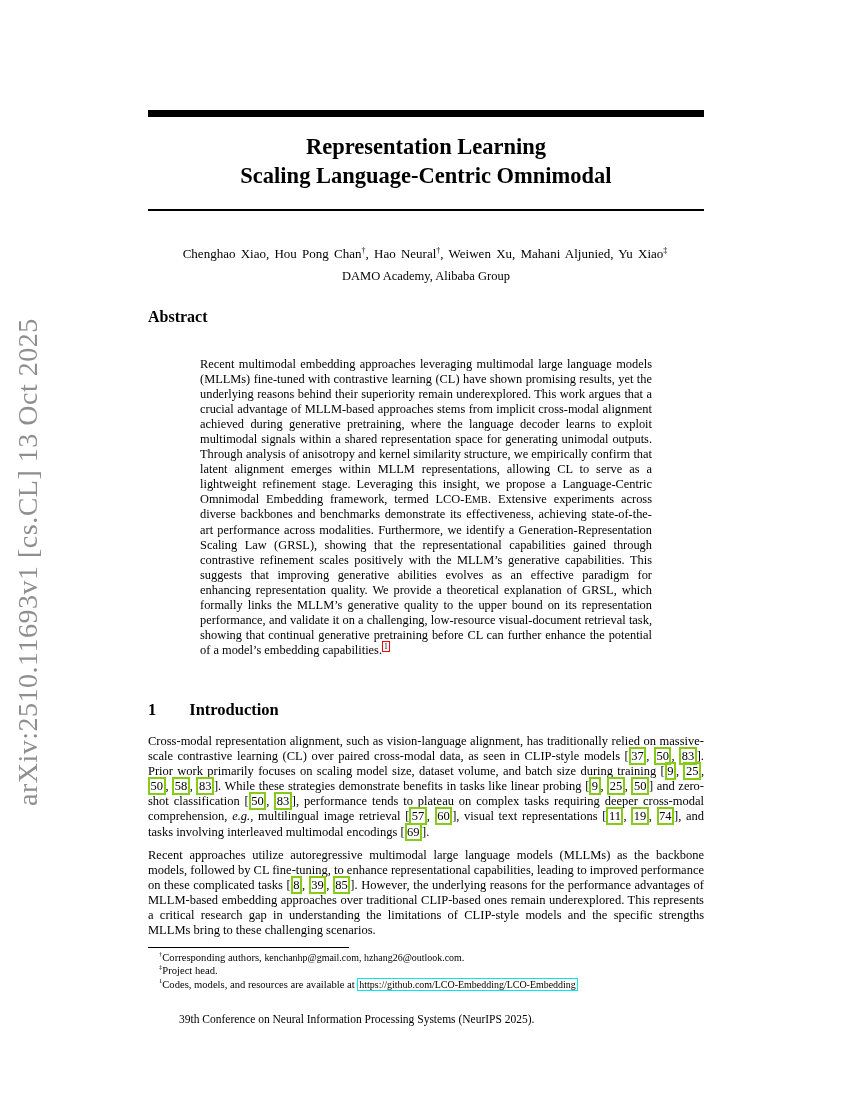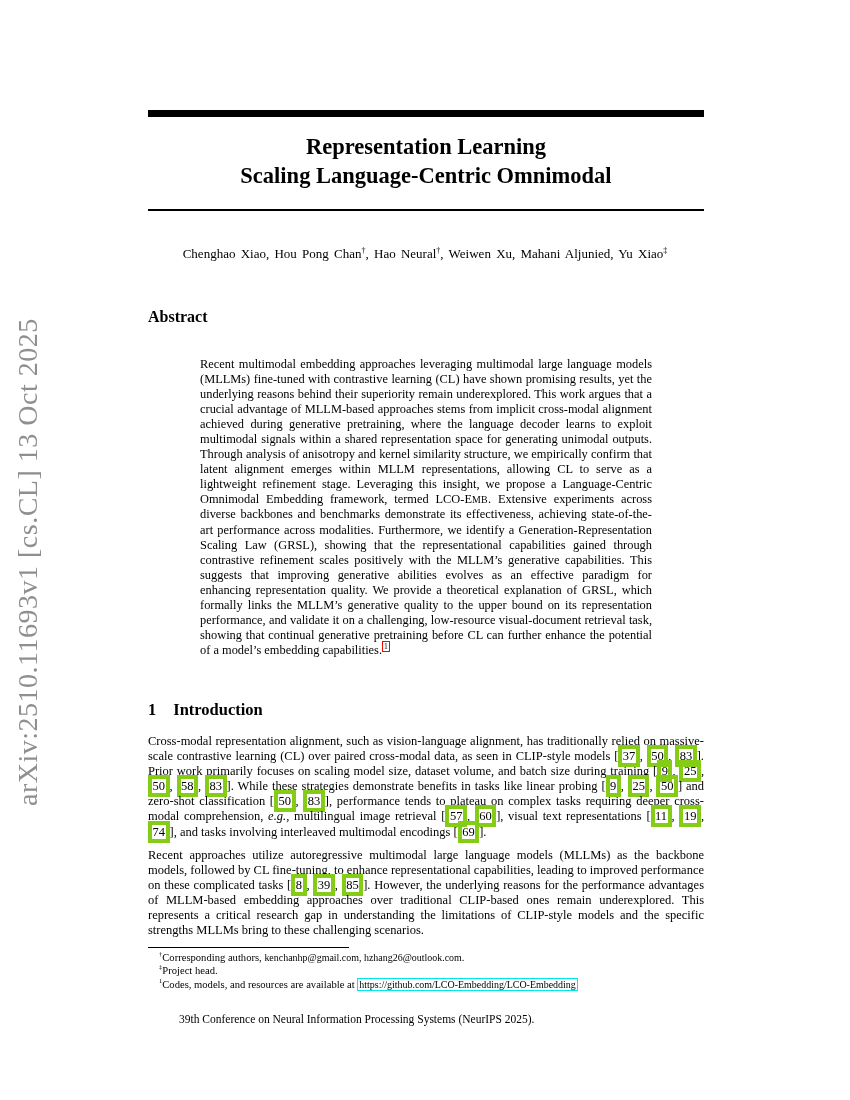--- a/index.html
+++ b/index.html
@@ -33,21 +33,21 @@
     text-align:left; font-weight:bold; font-size:16px;
   }
   .abs-body {
     position:absolute; left:200px; top:357px; width:452px;
     font-size:12.4px; line-height:15.05px; text-align:justify;
   }
   .sec-heading {
     position:absolute; left:148px; top:700px; width:556px;
     font-weight:bold; font-size:16.5px;
   }
-  .sec-heading .sec-label { margin-left:17px; }
+  .sec-heading .sec-label { margin-left:33px; }
   .body-para {
     position:absolute; left:148px; width:556px;
     font-size:12.5px; line-height:15.1px; text-align:justify;
   }
   .para-1 { top:734px; }
   .para-2 { top:848px; }
   .fn-rule { position:absolute; left:148px; top:947px; width:201px; height:1px; background:#000; }
   .footnotes {
     position:absolute; left:148px; top:951px; width:556px;
     font-size:10.6px; line-height:13.4px;
@@ -55,21 +55,21 @@
   .footnotes p { text-indent:11px; }
   .conf-footer {
     position:absolute; left:148px; top:1013px; width:556px; font-size:11.5px;margin-left:31px;
   }
   
   .b  { font-weight:normal; }
   .i  { font-style:italic; }
   .m  { font-family:Liberation Serif, serif; font-size:0.94em; }
   .sc { font-size:0.8em; letter-spacing:0.3px; }
   sup { font-size:0.62em; vertical-align:super; line-height:0; }
-  .box-green { border:4px solid #84cc16; padding:0 0.5px; }
+  .box-green { border:2px solid #84cc16; padding:0 0.5px; }
   .box-cyan  { border:1.5px solid #00e8e8; padding:0 1px; }
   .box-red   { border:1px solid #ff0000; padding:0 1px; }
 </style>
 </head>
 <body>
 
 <div class="page">
 
   <div class="watermark">arXiv:2510.11693v1  [cs.CL]  13 Oct 2025</div>
 
@@ -77,20 +77,21 @@
 
   <div class="title">
     <div>Representation Learning</div>
     <div>Scaling Language-Centric Omnimodal</div>
   </div>
 
   <div class="rule-thin"></div>
 
   <div class="authors"><span class="b">Chenghao Xiao, </span><span class="b">Hou Pong Chan</span><sup>†</sup><span class="b">, </span><span class="b">Hao Neural</span><sup>†</sup><span class="b">, </span><span class="b">Weiwen Xu, </span><span class="b">Mahani Aljunied, </span><span class="b">Yu Xiao</span><sup>‡</sup></div>
 
+  <div class="affiliation">DAMO Academy, Alibaba Group</div>
 
   <div class="abs-heading">Abstract</div>
 
   <div class="abs-body"><span>Recent multimodal embedding approaches leveraging multimodal large language models (MLLMs) fine-tuned with contrastive learning (CL) have shown promising results, yet the underlying reasons behind their superiority remain underexplored. This work argues that a crucial advantage of MLLM-based approaches stems from implicit cross-modal alignment achieved during generative pretraining, where the language decoder learns to exploit multimodal signals within a shared representation space for generating unimodal outputs. Through analysis of anisotropy and kernel similarity structure, we empirically confirm that latent alignment emerges within MLLM representations, allowing CL to serve as a lightweight refinement stage. Leveraging this insight, we propose a </span><span class="b">L</span><span>anguage-</span><span class="b">C</span><span>entric </span><span class="b">O</span><span>mnimodal </span><span class="b">Emb</span><span>edding framework, termed </span><span class="b">LCO-E</span><span class="b sc">MB</span><span>. Extensive experiments across diverse backbones and benchmarks demonstrate its effectiveness, achieving state-of-the-art performance across modalities. Furthermore, we identify a </span><span class="b">G</span><span>eneration-</span><span class="b">R</span><span>epresentation </span><span class="b">S</span><span>caling </span><span class="b">L</span><span>aw (</span><span class="b">GRSL</span><span>), showing that the representational capabilities gained through contrastive refinement scales positively with the MLLM’s generative capabilities. This suggests that improving generative abilities evolves as an effective paradigm for enhancing representation quality.  We provide a theoretical explanation of GRSL, which formally links the MLLM’s generative quality to the upper bound on its representation performance, and validate it on a challenging, low-resource visual-document retrieval task, showing that continual generative pretraining before CL can further enhance the potential of a model’s embedding capabilities.</span><sup class="box-red">1</sup></div>
 
   <div class="sec-heading">
     <span class="sec-num">1</span><span class="sec-label">Introduction</span>
   </div>
 
   <div class="body-para para-1"><span>Cross-modal representation alignment, such as vision-language alignment, has traditionally relied on massive-scale contrastive learning (CL) over paired cross-modal data, as seen in CLIP-style models [</span><span class="box-green">37</span><span>, </span><span class="box-green">50</span><span>, </span><span class="box-green">83</span><span>]. Prior work primarily focuses on scaling model size, dataset volume, and batch size during training [</span><span class="box-green">9</span><span>, </span><span class="box-green">25</span><span>, </span><span class="box-green">50</span><span>, </span><span class="box-green">58</span><span>, </span><span class="box-green">83</span><span>]. While these strategies demonstrate benefits in tasks like linear probing [</span><span class="box-green">9</span><span>, </span><span class="box-green">25</span><span>, </span><span class="box-green">50</span><span>] and zero-shot classification [</span><span class="box-green">50</span><span>, </span><span class="box-green">83</span><span>], performance tends to plateau on complex tasks requiring deeper cross-modal comprehension, </span><span class="i">e.g.,</span><span> multilingual image retrieval [</span><span class="box-green">57</span><span>, </span><span class="box-green">60</span><span>], visual text representations [</span><span class="box-green">11</span><span>, </span><span class="box-green">19</span><span>, </span><span class="box-green">74</span><span>], and tasks involving interleaved multimodal encodings [</span><span class="box-green">69</span><span>].</span></div>

